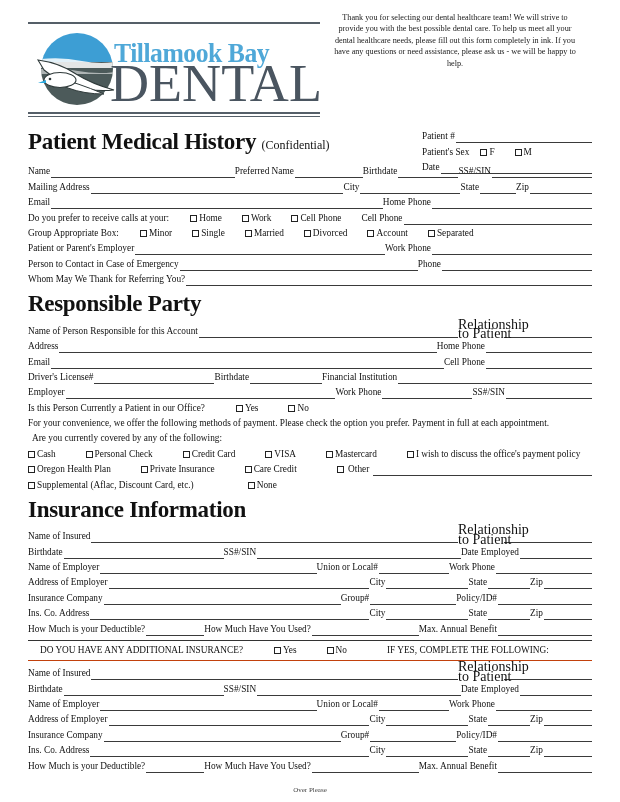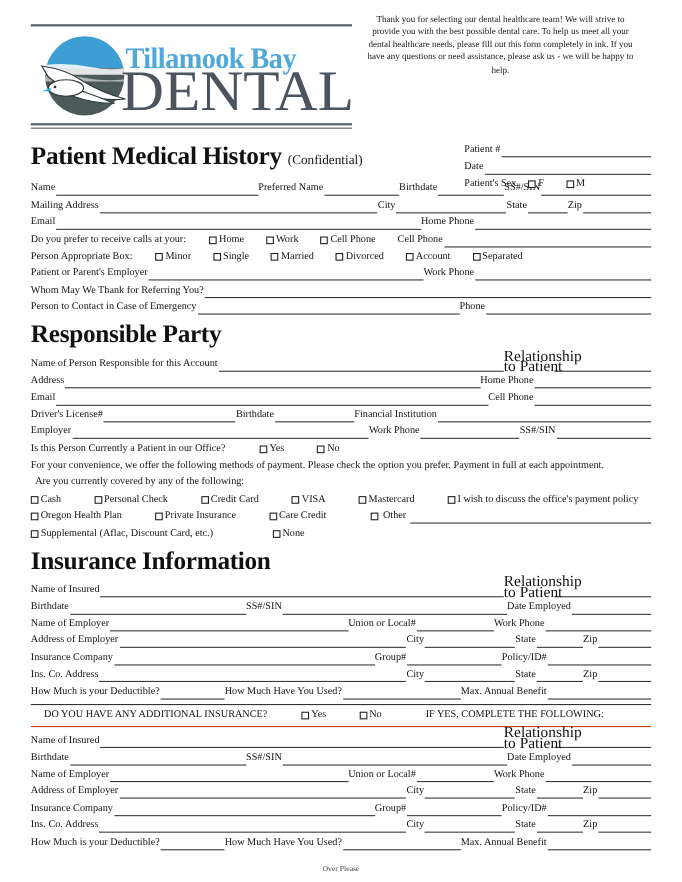--- a/index.html
+++ b/index.html
@@ -105,37 +105,37 @@
     <div class="intro">Thank you for selecting our dental healthcare team! We will strive to provide you with the best possible dental care. To help us meet all your dental healthcare needs, please fill out this form completely in ink. If you have any questions or need assistance, please ask us - we will be happy to help.</div>
   </div>
 
   <div class="topgrid">
     <div class="rcol">
       <div class="row">
         <span class="lbl">Patient #</span>
         <span class="ln"></span>
       </div>
       <div class="row">
-        <span class="lbl">Date</span>
-        <span class="ln"></span>
-      </div>
-      <div class="row">
         <span class="lbl">Patient's Sex</span>
         <span class="gap"></span>
         <span class="opt">
           <i class="cb"></i>
             <span>F</span>
         </span>
         <span class="gap"></span>
           <span class="gap"></span>
         <span class="opt">
           <i class="cb"></i>
             <span>M</span>
         </span>
       </div>
+      <div class="row">
+        <span class="lbl">Date</span>
+        <span class="ln"></span>
+      </div>
     </div>
 
     <div class="sec-title">
       <span>Patient Medical History</span>
       <span class="conf">(Confidential)</span>
     </div>
     <div class="spacer4"></div>
 
     <div class="row">
       <span class="lbl">Name</span>
@@ -186,21 +186,21 @@
         <i class="cb"></i>
           <span>Cell Phone</span>
       </span>
       <span class="gap"></span>
         <span class="gap"></span>
       <span class="lbl">Cell Phone</span>
       <span class="ln"></span>
     </div>
 
     <div class="row">
-      <span class="lbl">Person Appropriate Box:</span>
+      <span class="lbl">Group Appropriate Box:</span>
       <span class="gap"></span>
         <span class="gap"></span>
       <span class="opt">
         <i class="cb"></i>
           <span>Minor</span>
       </span>
       <span class="gap"></span>
         <span class="gap"></span>
       <span class="opt">
         <i class="cb"></i>
@@ -233,29 +233,29 @@
     </div>
 
     <div class="row">
       <span class="lbl">Patient or Parent's Employer</span>
       <span class="ln"></span>
       <span class="lbl">Work Phone</span>
       <span class="ln" style="max-width:160px"></span>
     </div>
 
     <div class="row">
-      <span class="lbl">Whom May We Thank for Referring You?</span>
-      <span class="ln"></span>
-    </div>
-
-    <div class="row">
       <span class="lbl">Person to Contact in Case of Emergency</span>
       <span class="ln"></span>
       <span class="lbl">Phone</span>
       <span class="ln" style="max-width:150px"></span>
+    </div>
+
+    <div class="row">
+      <span class="lbl">Whom May We Thank for Referring You?</span>
+      <span class="ln"></span>
     </div>
   </div>
 
   <div class="spacer4"></div>
   <div class="sec-title">Responsible Party</div>
   <div class="spacer4"></div>
   <div>
 
     <div class="row tall">
       <span class="lbl">Name of Person Responsible for this Account</span>

